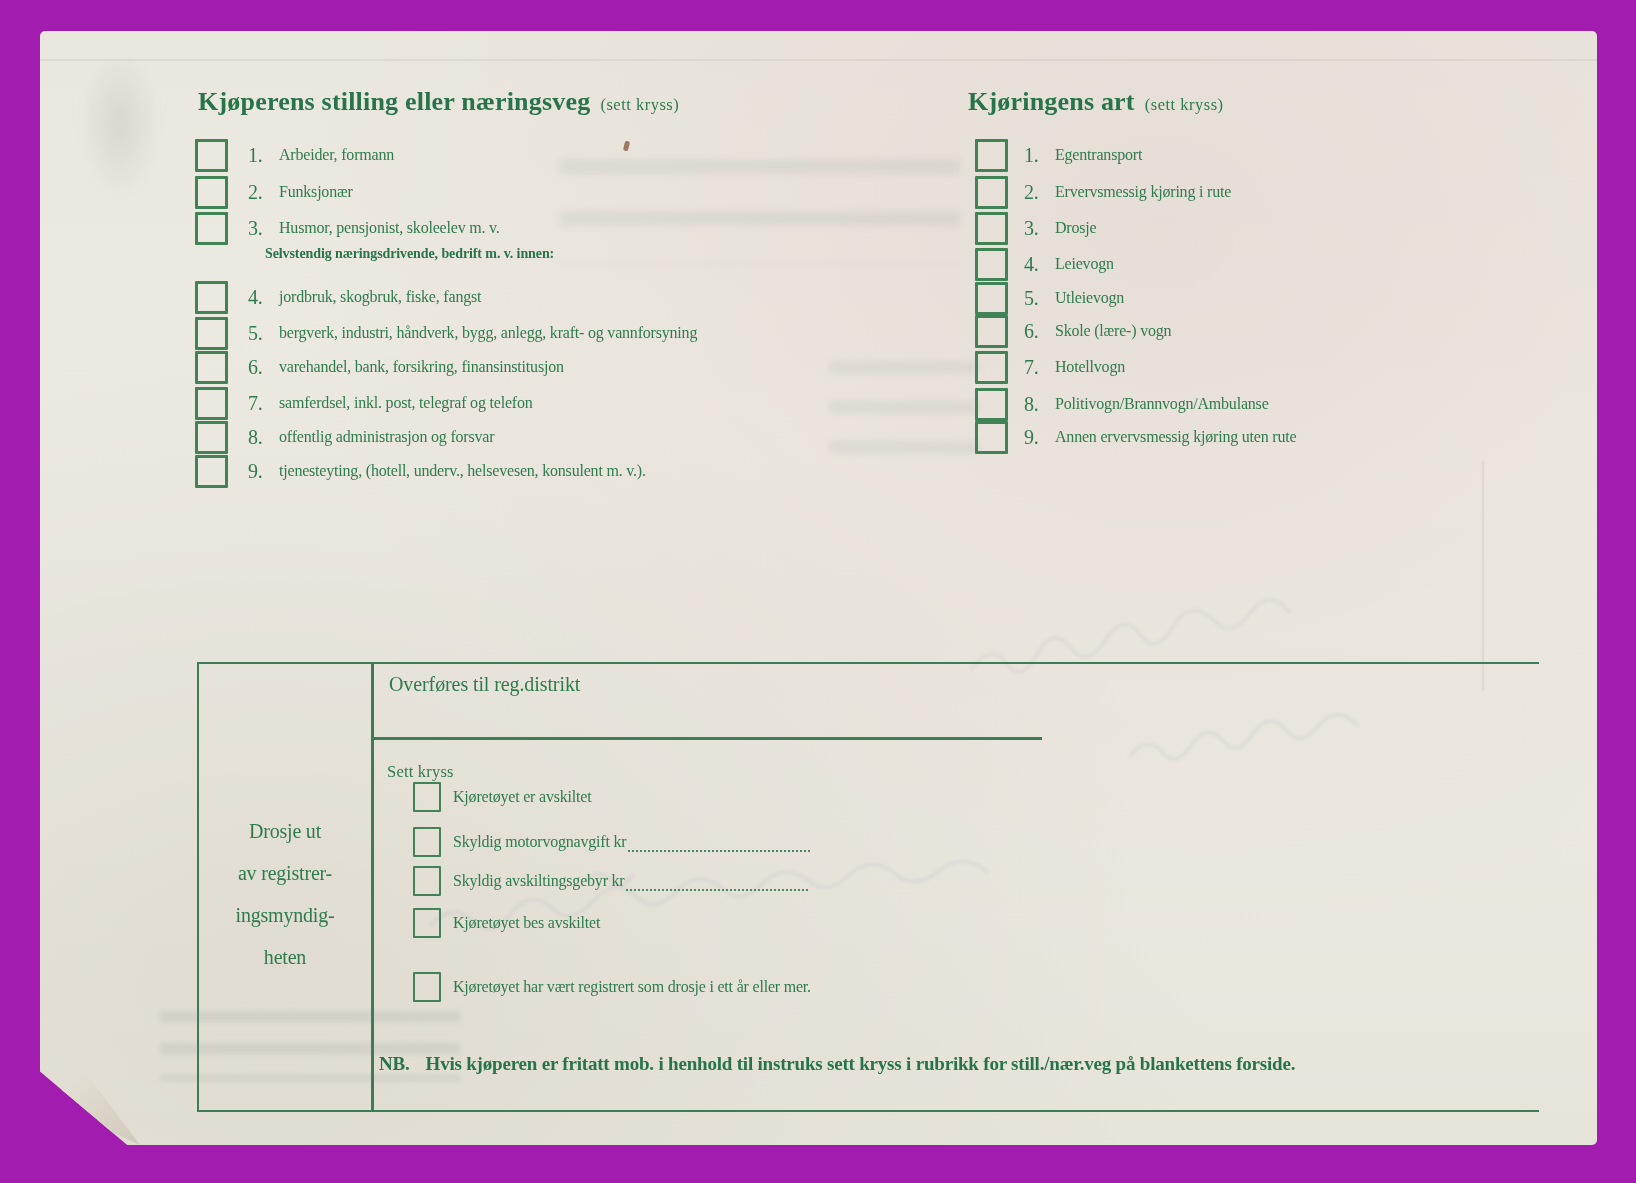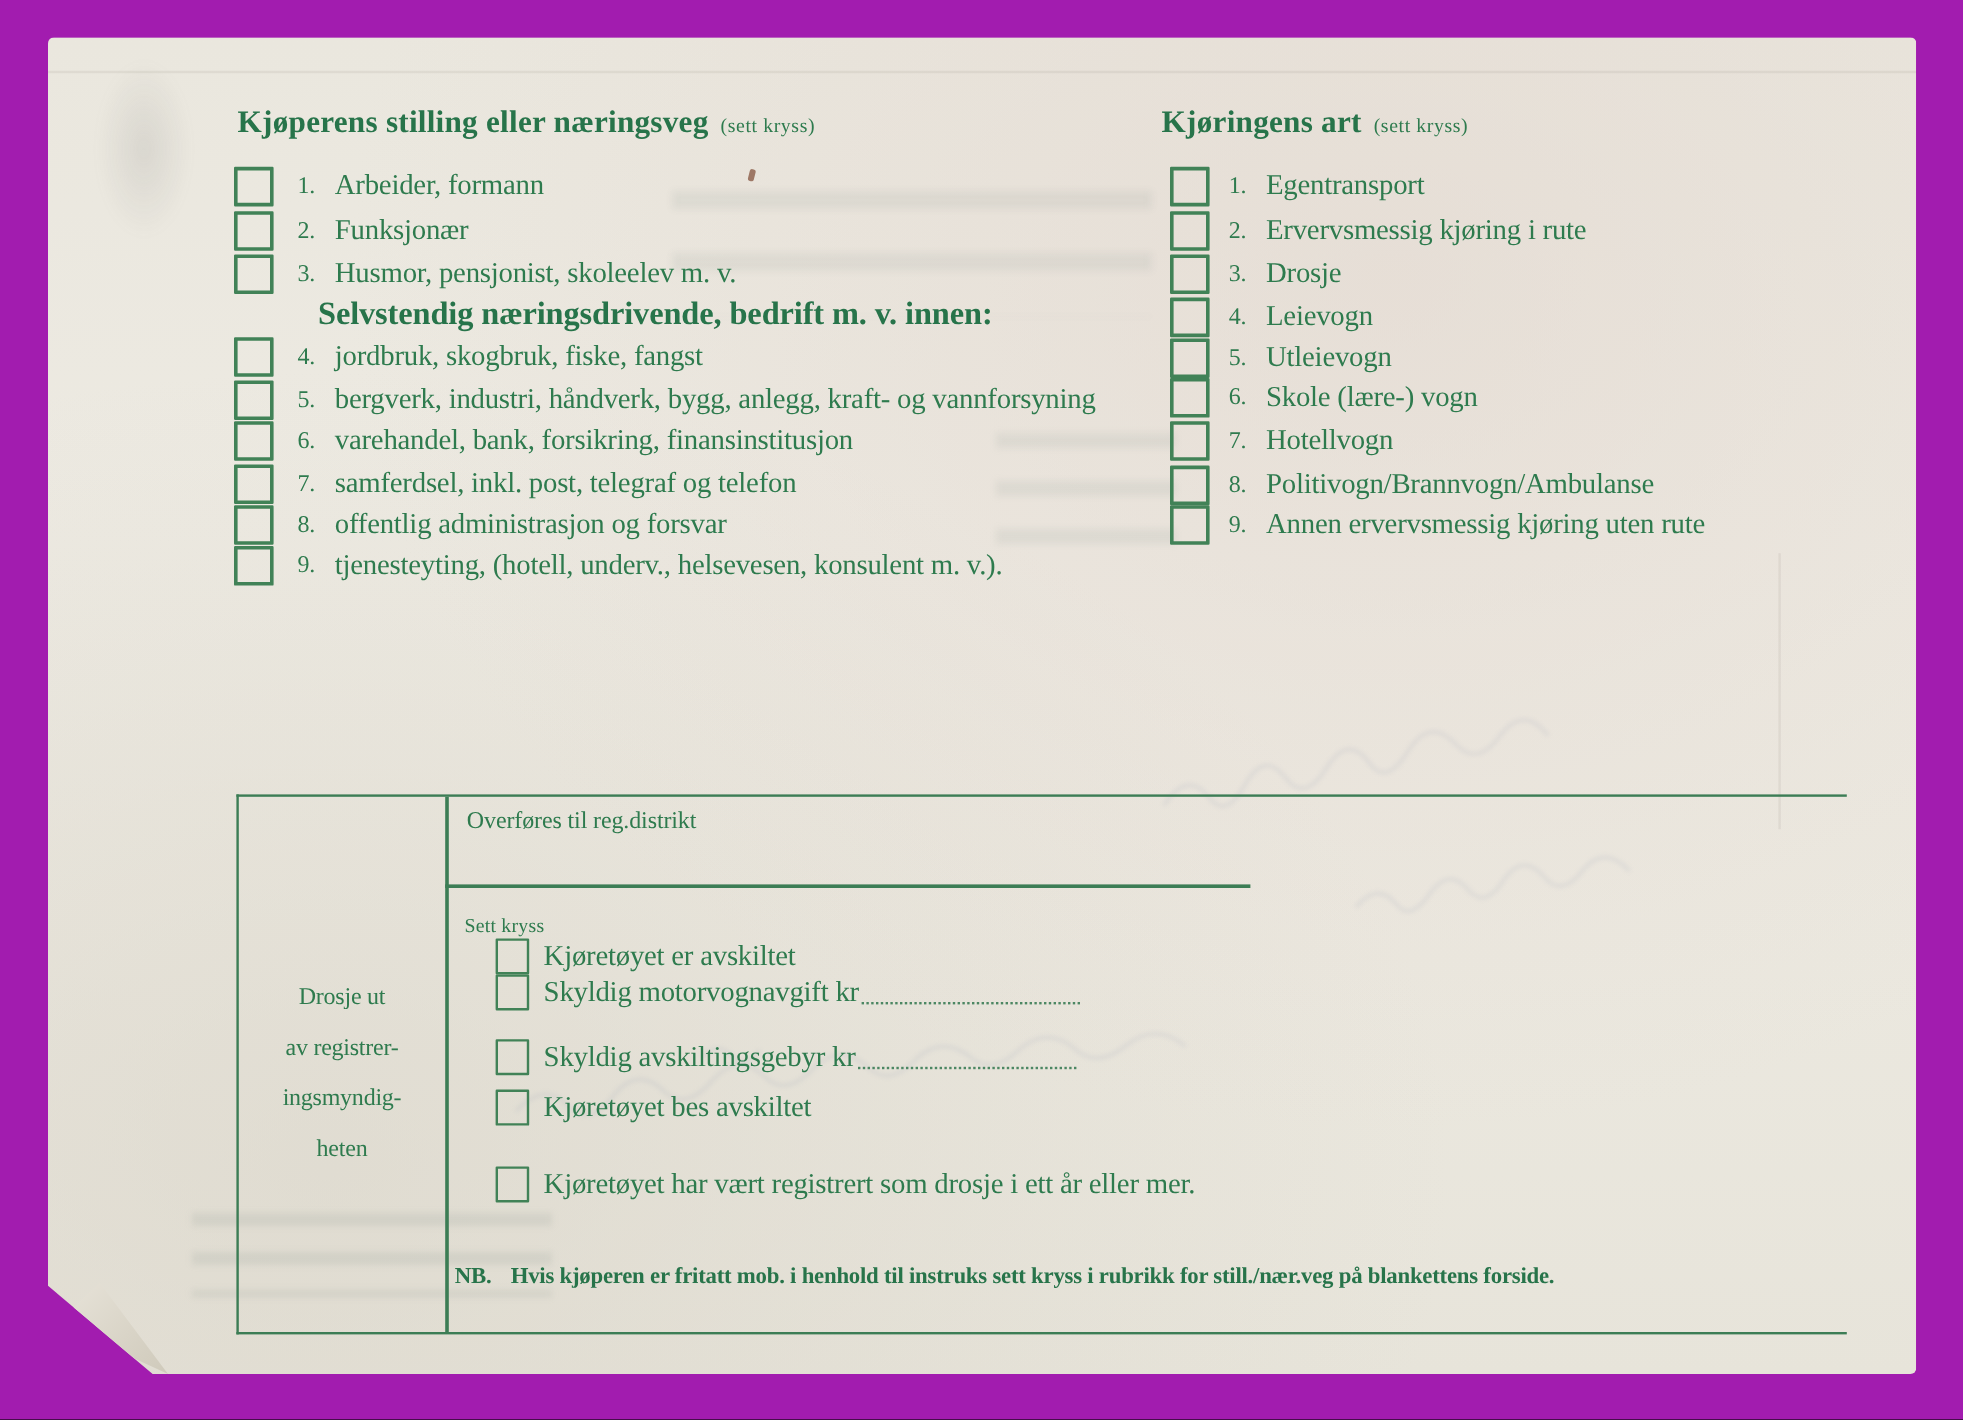--- a/index.html
+++ b/index.html
@@ -16,22 +16,22 @@
          background:linear-gradient(135deg,#e8e4da 0%,#d9d4c7 60%,#cfcabb 100%);
          clip-path:polygon(38% 0,100% 100%,0 44%);
          box-shadow:1px 1px 2px rgba(60,50,40,.25);}
   
   .sec-title{position:absolute;font-weight:bold;font-size:26px;letter-spacing:.2px;color:#27744a;white-space:nowrap;}
   .hint{font-weight:normal;font-size:16.5px;letter-spacing:.5px;color:#2e7b4e;margin-left:10px;}
   
   .crow{position:absolute;display:flex;align-items:center;height:32px;white-space:nowrap;}
   .cb{display:inline-block;width:27px;height:27px;border:3px solid #418257;border-radius:1px;flex:0 0 auto;background:transparent;}
   .num{display:inline-block;font-size:20px;letter-spacing:-.2px;margin-left:20px;min-width:25px;}
-  .lbl{font-size:24px;letter-spacing:-.2px;margin-left:6px;}
-  .subhead{position:absolute;font-weight:bold;font-size:27px;letter-spacing:-.1px;color:#27744a;white-space:nowrap;text-align:center;}
+  .lbl{font-size:16px;letter-spacing:-.2px;margin-left:6px;}
+  .subhead{position:absolute;font-weight:bold;font-size:14px;letter-spacing:-.1px;color:#27744a;white-space:nowrap;text-align:center;}
   
   .tittel{position:absolute;left:145px;top:552px;display:flex;align-items:flex-end;font-size:20px;}
   .dotline{display:inline-block;width:492px;border-bottom:2.5px dotted #4c8763;height:22px;margin-left:10px;}
   
   .regbox{position:absolute;left:157px;top:631px;width:1340px;height:446px;
           border-left:2.5px solid #3c7d55;border-top:2.5px solid #3c7d55;border-bottom:2.5px solid #3c7d55;}
   .divider{position:absolute;left:172px;top:0;bottom:0;width:2.5px;background:#3c7d55;}
   .transfer{position:absolute;left:190px;top:9px;font-size:20px;letter-spacing:-.1px;}
   .regline{position:absolute;left:172px;top:73px;width:671px;height:2.5px;background:#3c7d55;}
   .settkryss{position:absolute;left:188px;top:98px;font-size:16.5px;letter-spacing:.2px;}
@@ -197,21 +197,21 @@
 
       <div class="transfer">Overføres til reg.distrikt</div>
       <div class="regline"></div>
 
       <div class="settkryss">Sett kryss</div>
 
       <div class="boxrow" style="left:170px;top:118px;">
         <span class="cb"></span>
         <span class="lbl">Kjøretøyet er avskiltet</span>
       </div>
-      <div class="boxrow" style="left:170px;top:148px;justify-content:flex-end;">
+      <div class="boxrow" style="left:170px;top:163px;justify-content:flex-end;">
         <span class="cb"></span>
         <span class="lbl">Skyldig motorvognavgift kr</span>
         <span class="dots"></span>
       </div>
       <div class="boxrow" style="left:170px;top:202px;">
         <span class="cb"></span>
         <span class="lbl">Skyldig avskiltingsgebyr kr</span>
         <span class="dots"></span>
       </div>
       <div class="boxrow" style="left:170px;top:244px;">

